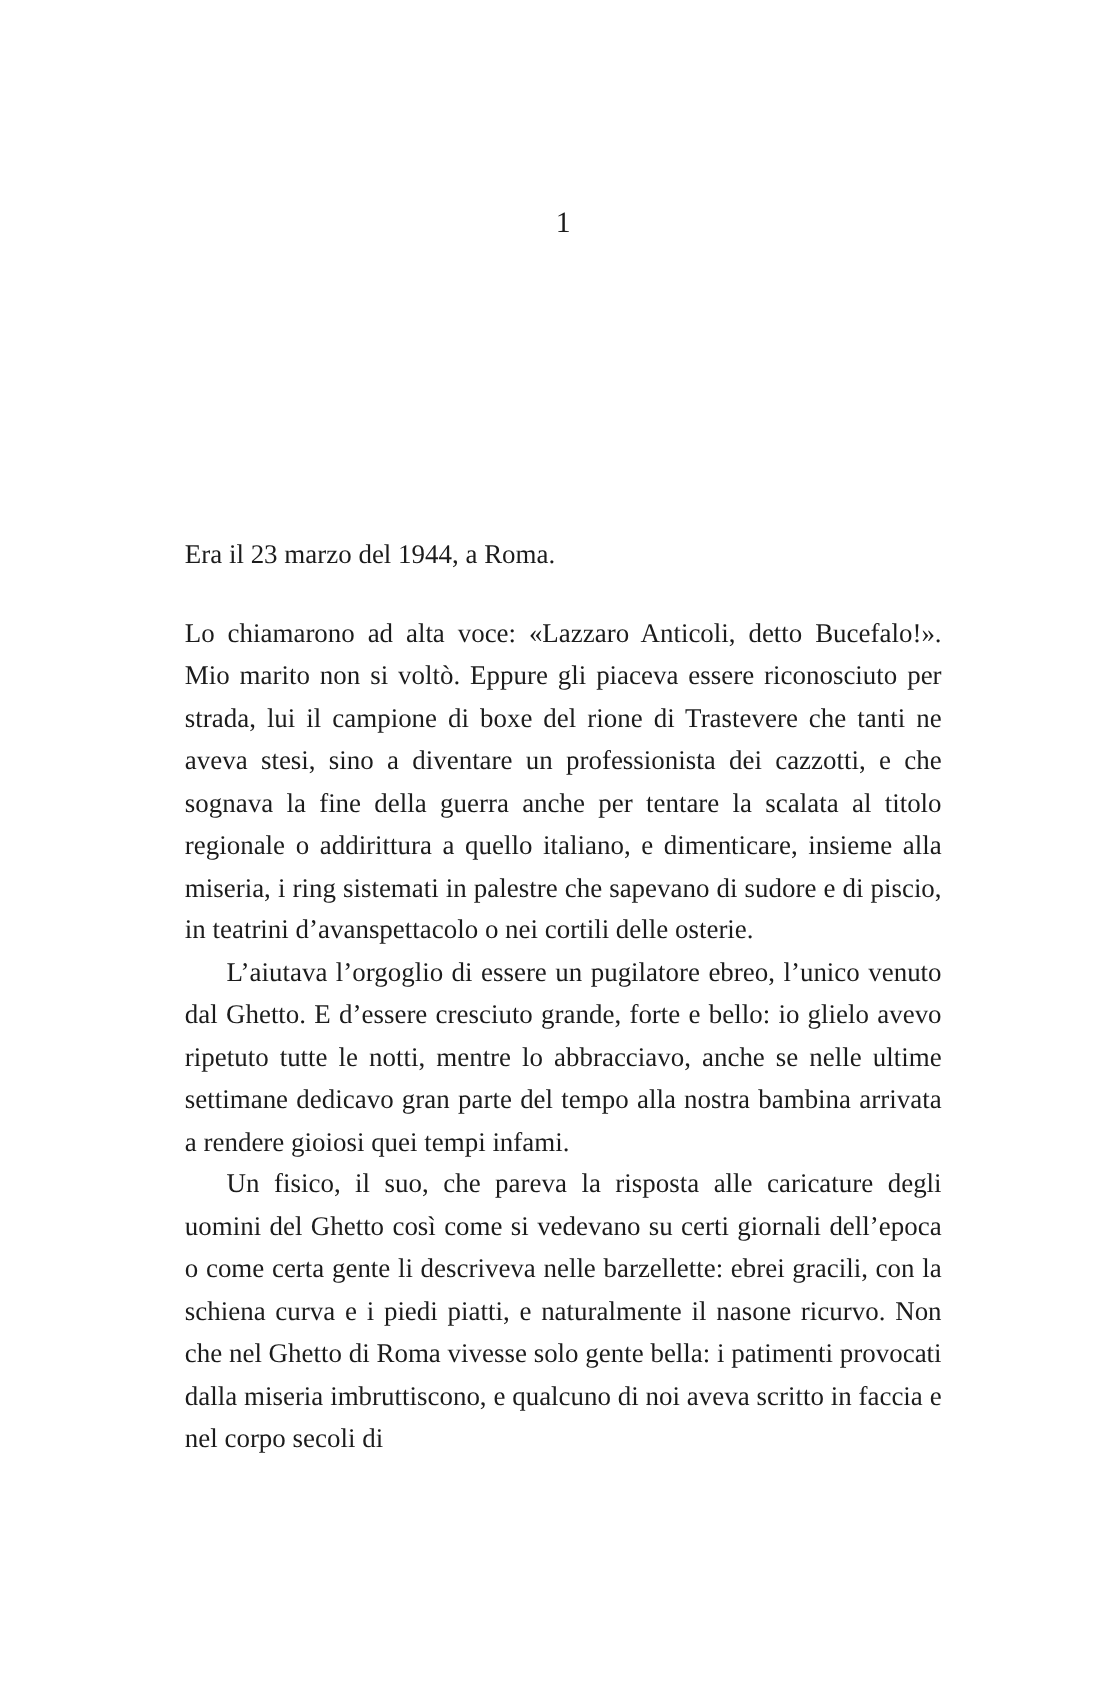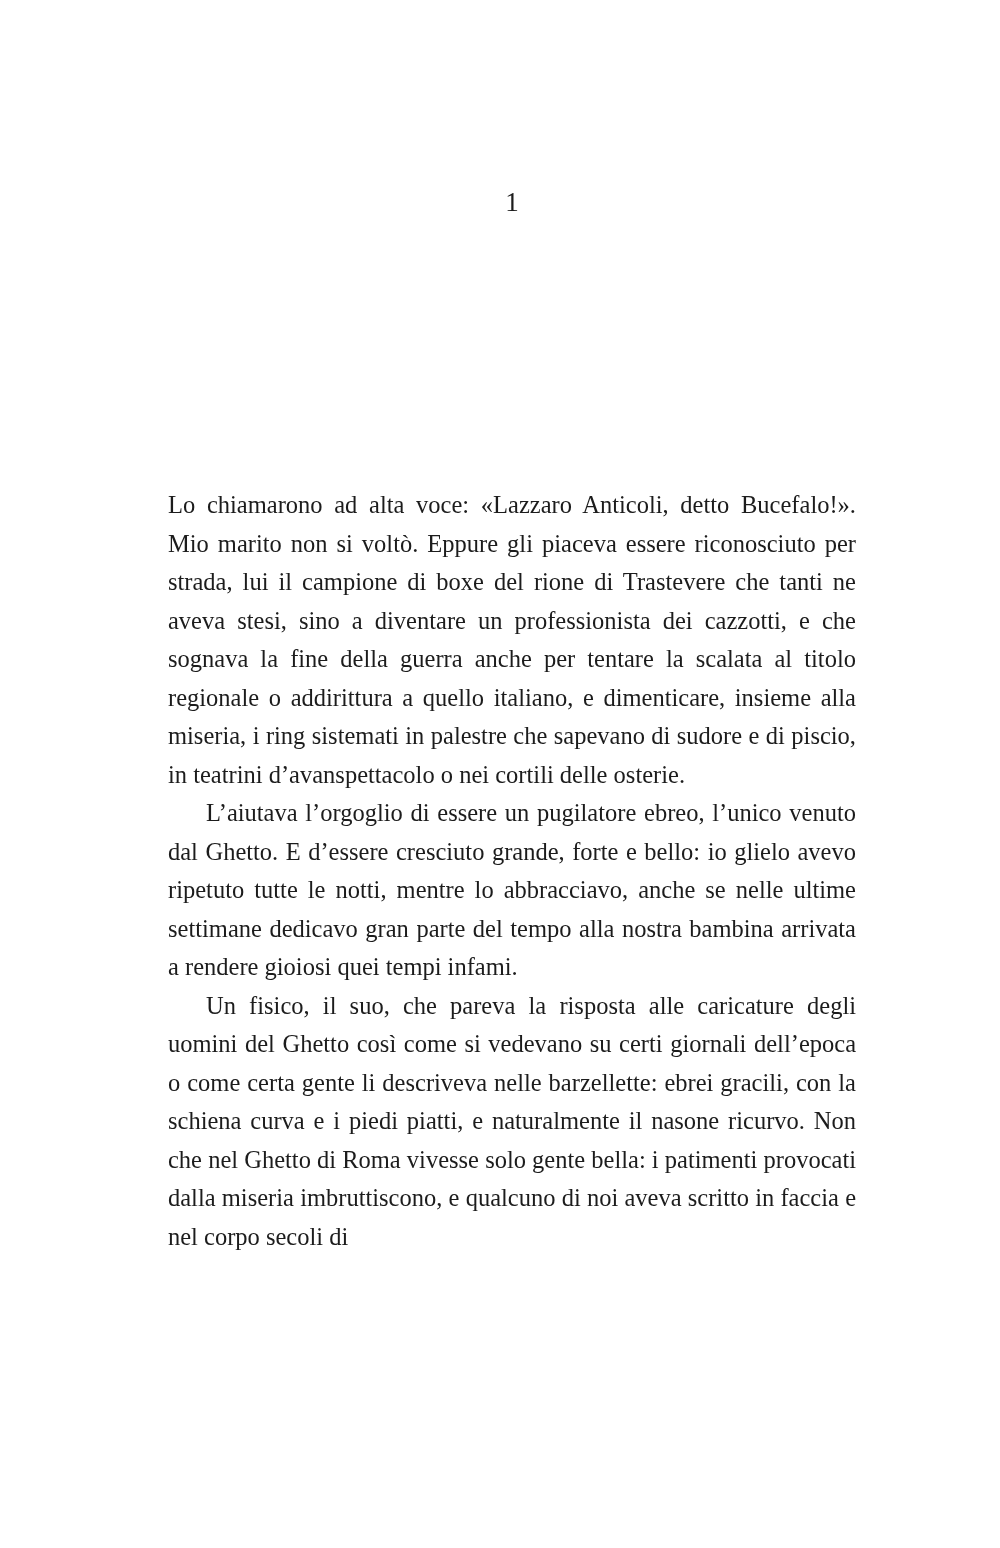--- a/index.html
+++ b/index.html
@@ -49,20 +49,21 @@
   }
 </style>
 </head>
 <body>
 
 <div class="page">
 
   <div class="chapter-number">1</div>
 
   <div class="text-block">
+    <p class="opening-line">Era il 23 marzo del 1944, a Roma.</p>
 
     <p class="para">Lo chiamarono ad alta voce: «Lazzaro Anticoli, detto Bucefalo!». Mio marito non si voltò. Eppure gli piaceva essere riconosciuto per strada, lui il campione di boxe del rione di Trastevere che tanti ne aveva stesi, sino a diventare un professionista dei cazzotti, e che sognava la fine della guerra anche per tentare la scalata al titolo regionale o addirittura a quello italiano, e dimenticare, insieme alla miseria, i ring sistemati in palestre che sapevano di sudore e di piscio, in teatrini d’avanspettacolo o nei cortili delle osterie.</p>
 
     <p class="para indent">L’aiutava l’orgoglio di essere un pugilatore ebreo, l’unico venuto dal Ghetto. E d’essere cresciuto grande, forte e bello: io glielo avevo ripetuto tutte le notti, mentre lo abbracciavo, anche se nelle ultime settimane dedicavo gran parte del tempo alla nostra bambina arrivata a rendere gioiosi quei tempi infami.</p>
 
     <p class="para indent">Un fisico, il suo, che pareva la risposta alle caricature degli uomini del Ghetto così come si vedevano su certi giornali dell’epoca o come certa gente li descriveva nelle barzellette: ebrei gracili, con la schiena curva e i piedi piatti, e naturalmente il nasone ricurvo. Non che nel Ghetto di Roma vivesse solo gente bella: i patimenti provocati dalla miseria imbruttiscono, e qualcuno di noi aveva scritto in faccia e nel corpo secoli di</p>
   </div>
 
 </div>
 

